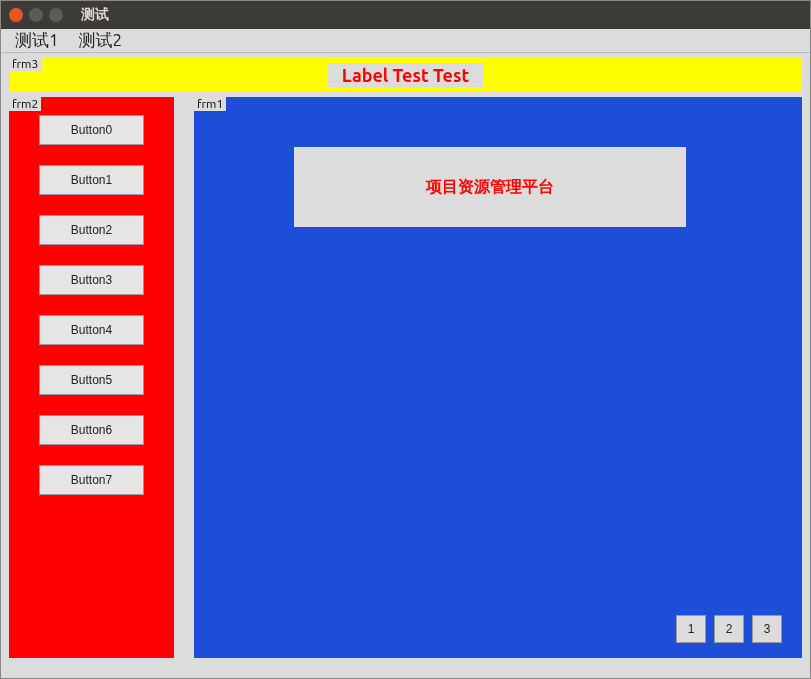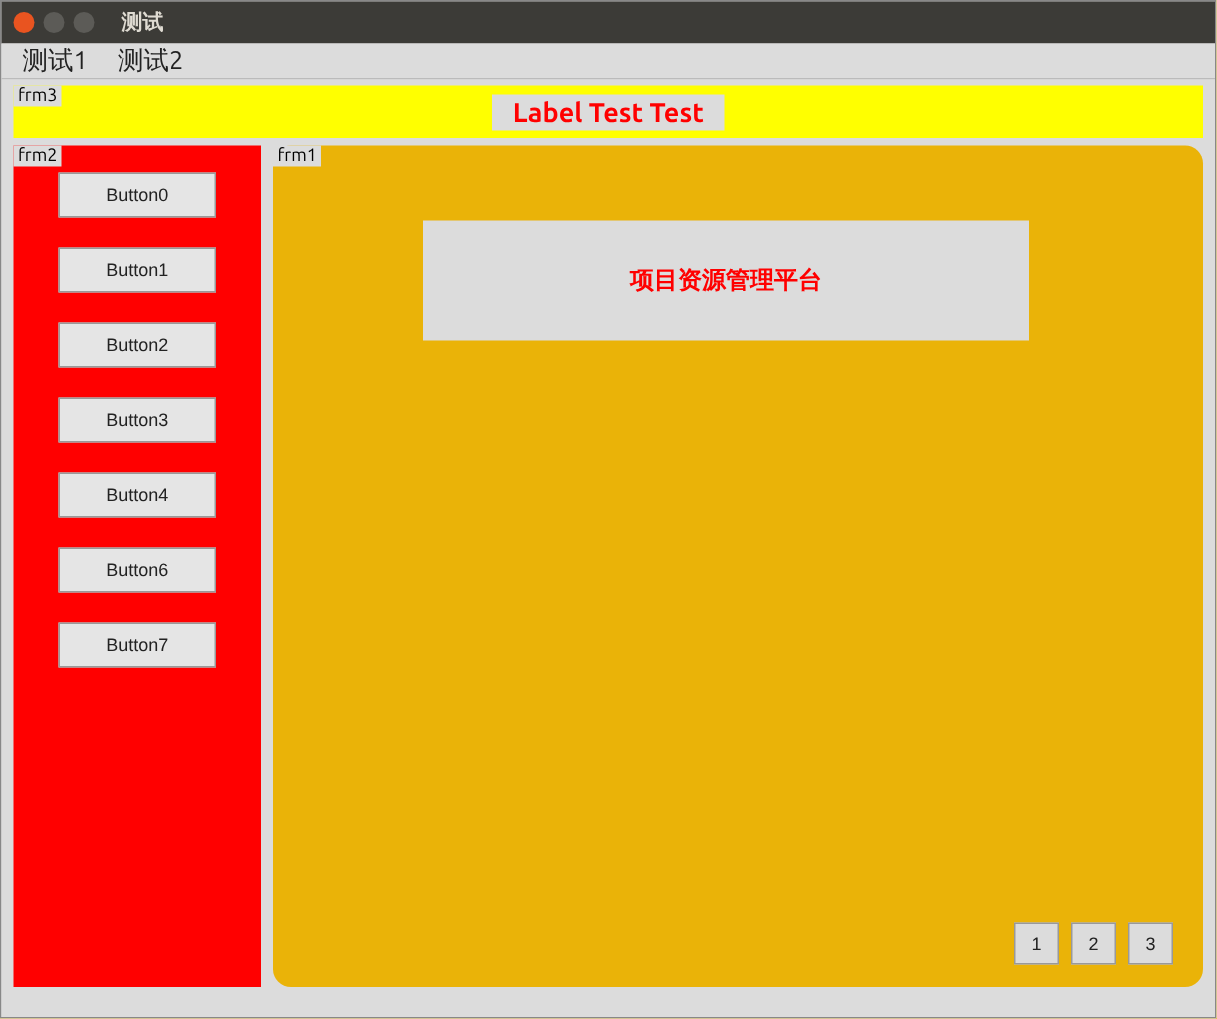--- a/index.html
+++ b/index.html
@@ -96,21 +96,21 @@
     .frm3-text {
       background: #dcdcdc;
       color: #ff0000;
       font-weight: bold;
       font-size: 18px;
       padding: 2px 14px;
     }
     .lower {
       flex: 1;
       display: flex;
-      gap: 8px;
+      gap: 20px;
     }
     .frm2 {
       position: relative;
       width: 165px;
       background: #ff0000;
       display: flex;
       flex-direction: column;
       align-items: center;
       padding-top: 18px;
       gap: 20px;
@@ -120,22 +120,21 @@
       height: 30px;
       background: #e5e5e5;
       border: 1px solid #999;
       font-size: 12px;
       cursor: pointer;
       color: #222;
     }
     .frm1 {
       position: relative;
       flex: 1;
-      background: #eab308;
-      border-radius: 12px;
+      background: #1d4ed8;
     }
     .frm1-box {
       position: absolute;
       top: 50px;
       left: 100px;
       right: 116px;
       height: 80px;
       background: #dcdcdc;
       display: flex;
       align-items: center;
@@ -186,20 +185,21 @@
     </div>
 
     <div class="lower">
       <div class="frm2">
         <span class="frm-label">frm2</span>
         <button>Button0</button>
         <button>Button1</button>
         <button>Button2</button>
         <button>Button3</button>
         <button>Button4</button>
+        <button>Button5</button>
         <button>Button6</button>
         <button>Button7</button>
       </div>
 
       <div class="frm1">
         <span class="frm-label">frm1</span>
         <div class="frm1-box">
           <span>项目资源管理平台</span>
         </div>
         <div class="frm1-bottom-buttons">

